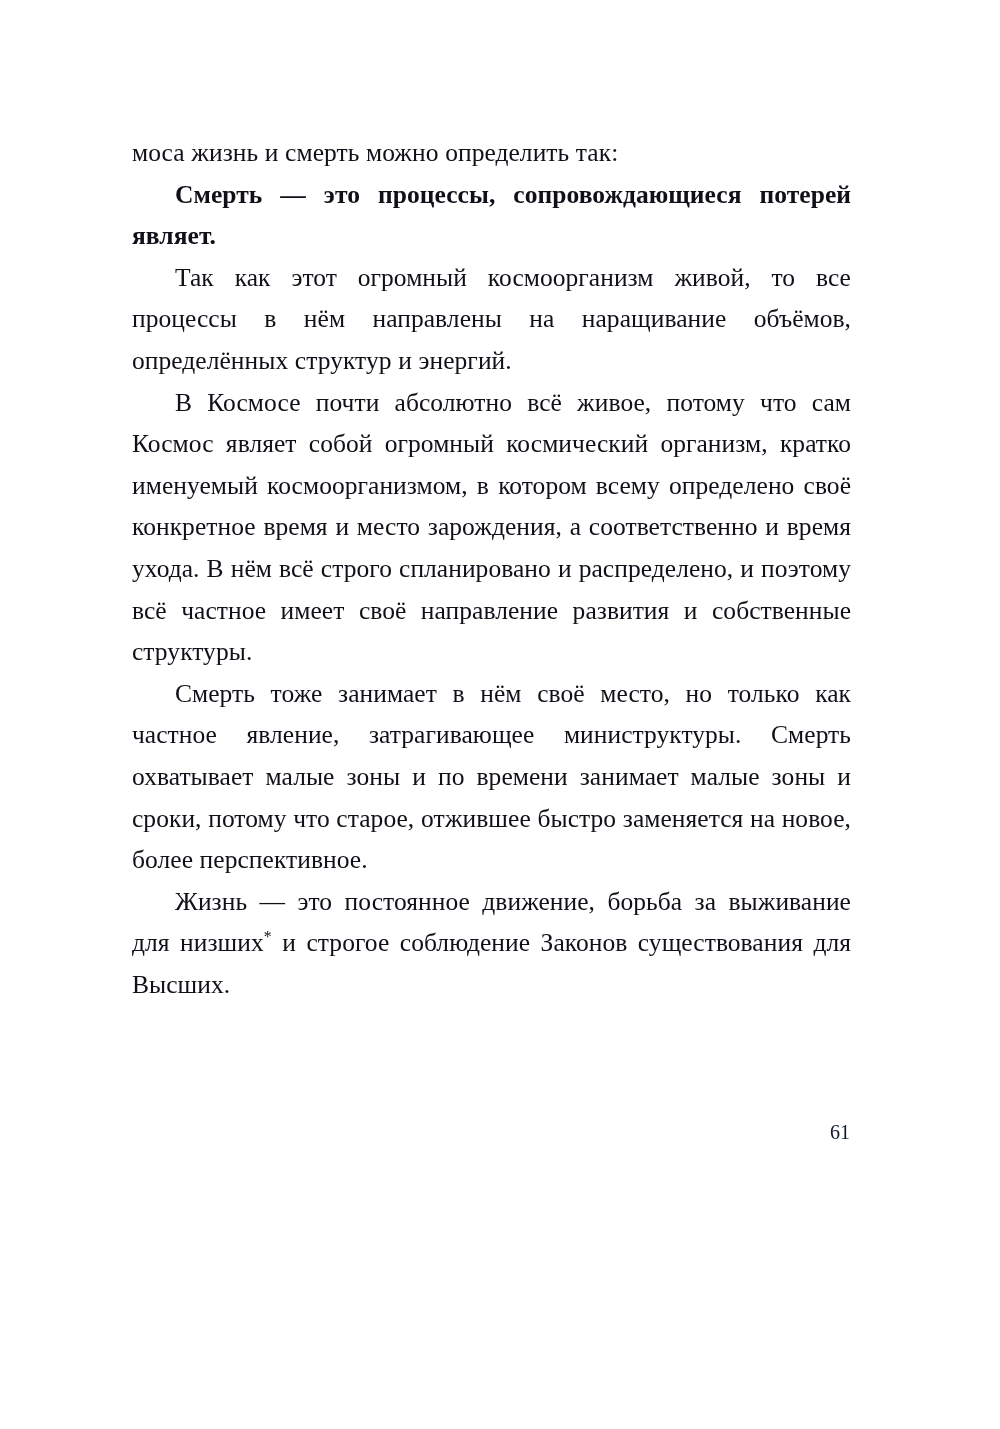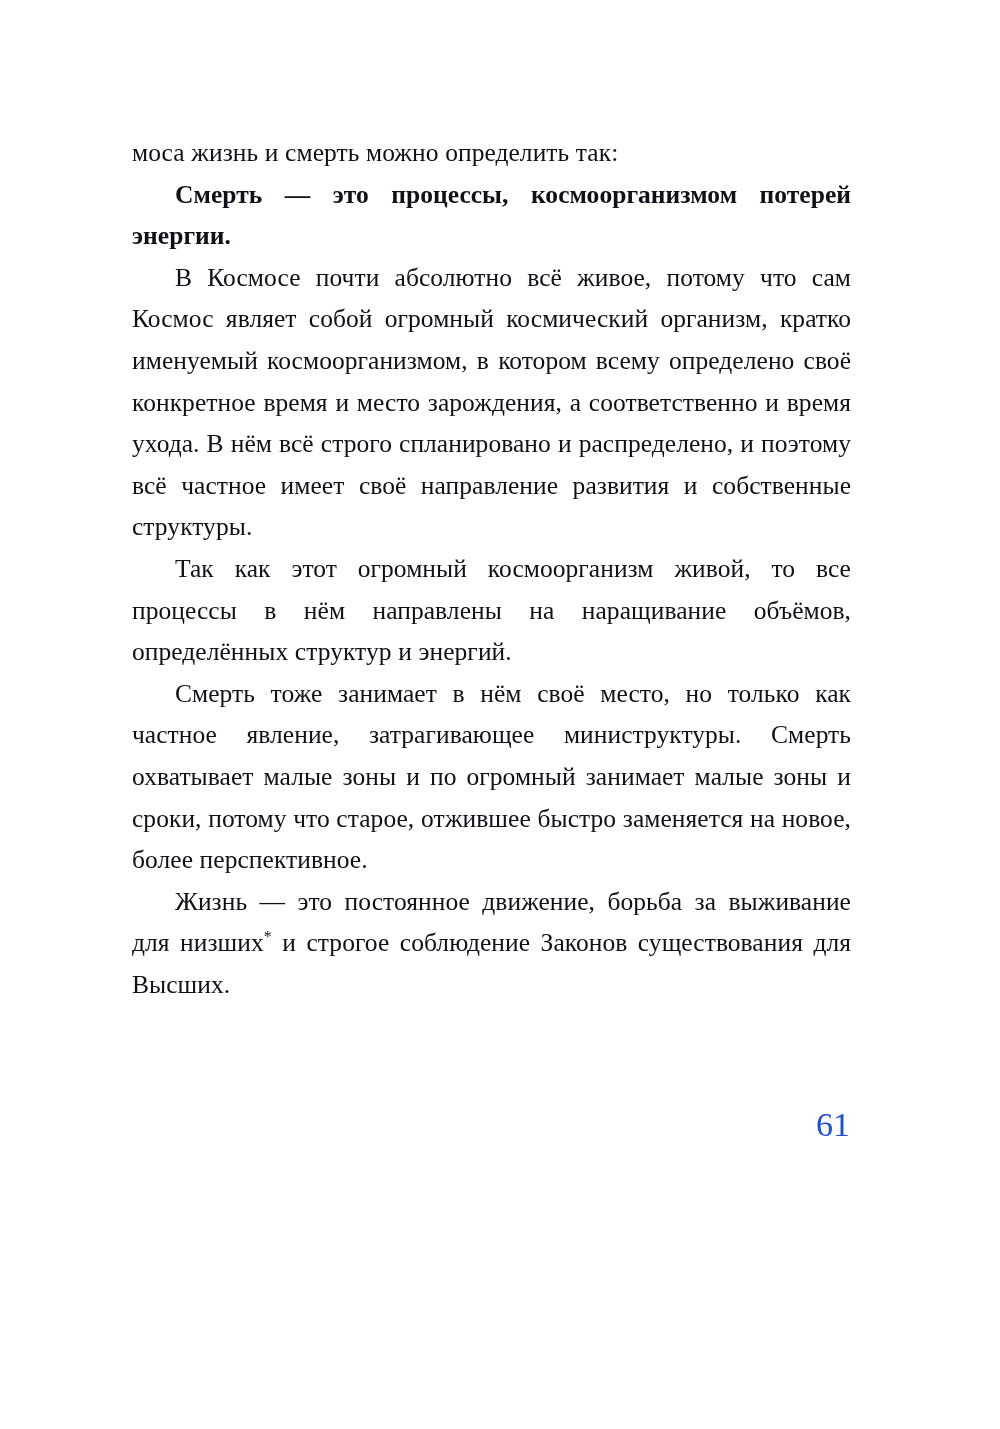--- a/index.html
+++ b/index.html
@@ -61,43 +61,43 @@
   sup.footnote-marker {
     font-size: 0.62em;
     vertical-align: super;
     line-height: 0;
   }
 
   .page-number {
     position: absolute;
     right: 150px;
     bottom: 94px;
-    font-size: 34px;
+    font-size: 20px;
     line-height: 1;
-    color: #1d4ed8;
+    color: #0f172a;
     font-family: "Liberation Serif", "DejaVu Serif", serif;
   }
 </style>
 </head>
 <body>
 
 <div class="page">
 
   <div class="text-column">
 
     <p class="para no-indent">моса жизнь и смерть можно определить так:</p>
 
 
-    <p class="para bold">Смерть — это процессы, космоорганизмом потерей энергии.</p>
+    <p class="para bold">Смерть — это процессы, сопровождающиеся потерей являет.</p>
+
+    <p class="para">Так как этот огромный космоорганизм живой, то все процессы в нём направлены на наращивание объёмов, определённых структур и энергий.</p>
 
     <p class="para">В Космосе почти абсолютно всё живое, потому что сам Космос являет собой огромный космический организм, кратко именуемый космоорганизмом, в котором всему определено своё конкретное время и место зарождения, а соответственно и время ухода. В нём всё строго спланировано и распределено, и поэтому всё частное имеет своё направление развития и собственные структуры.</p>
 
-    <p class="para">Так как этот огромный космоорганизм живой, то все процессы в нём направлены на наращивание объёмов, определённых структур и энергий.</p>
-
-    <p class="para">Смерть тоже занимает в нём своё место, но только как частное явление, затрагивающее министруктуры. Смерть охватывает малые зоны и по огромный занимает малые зоны и сроки, потому что старое, отжившее быстро заменяется на новое, более перспективное.</p>
+    <p class="para">Смерть тоже занимает в нём своё место, но только как частное явление, затрагивающее министруктуры. Смерть охватывает малые зоны и по времени занимает малые зоны и сроки, потому что старое, отжившее быстро заменяется на новое, более перспективное.</p>
 
     <p class="para"><span>Жизнь — это постоянное движение, борьба за выживание для низших</span><sup class="footnote-marker">*</sup><span> и строгое соблюдение Законов существования для Высших.</span></p>
 
 
 
   </div>
 
   <div class="page-number">61</div>
 
 </div>

